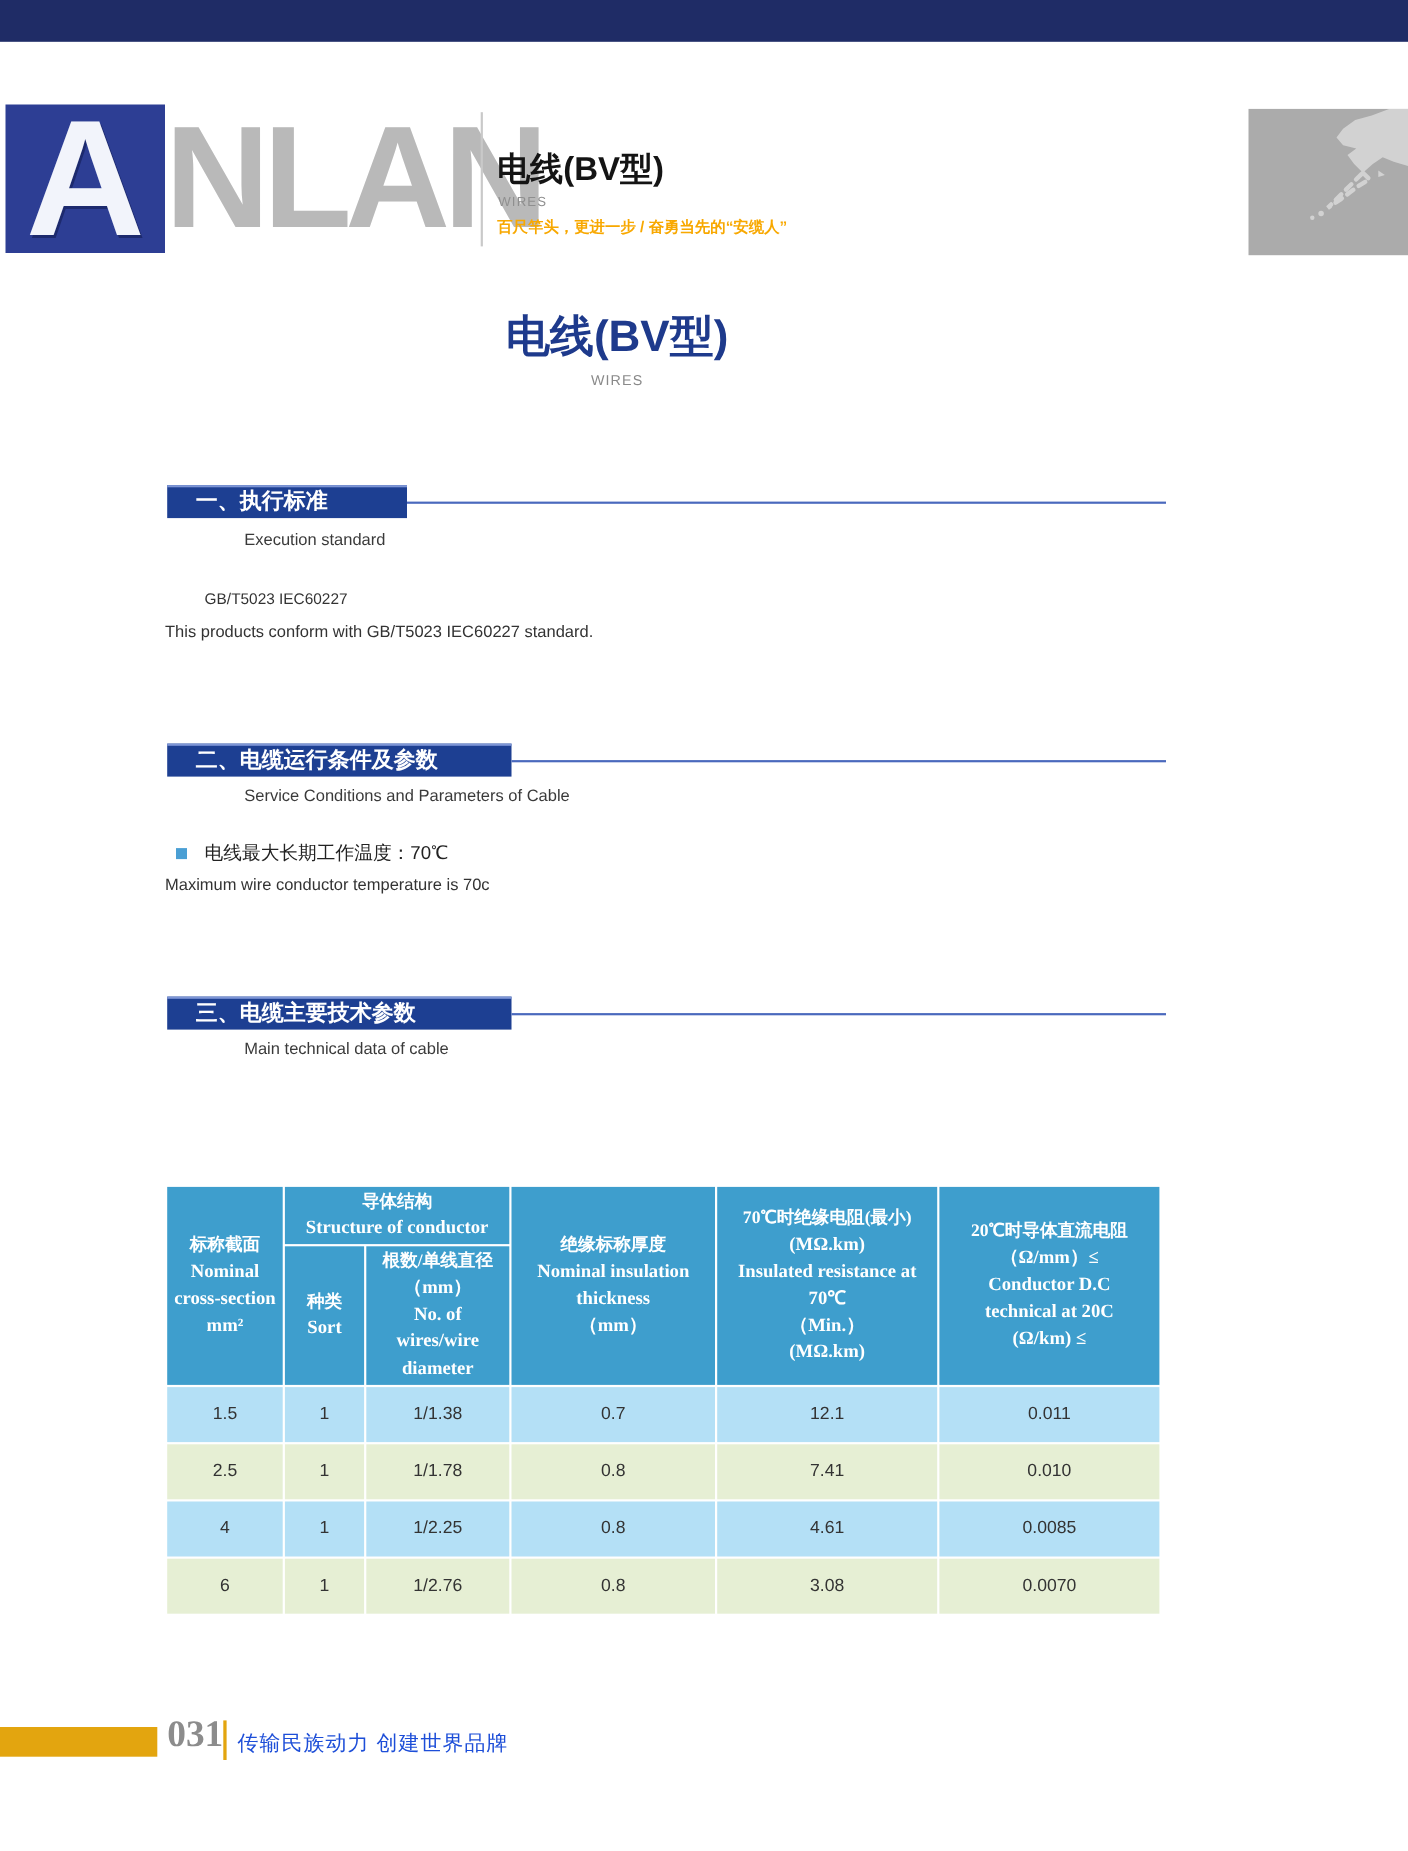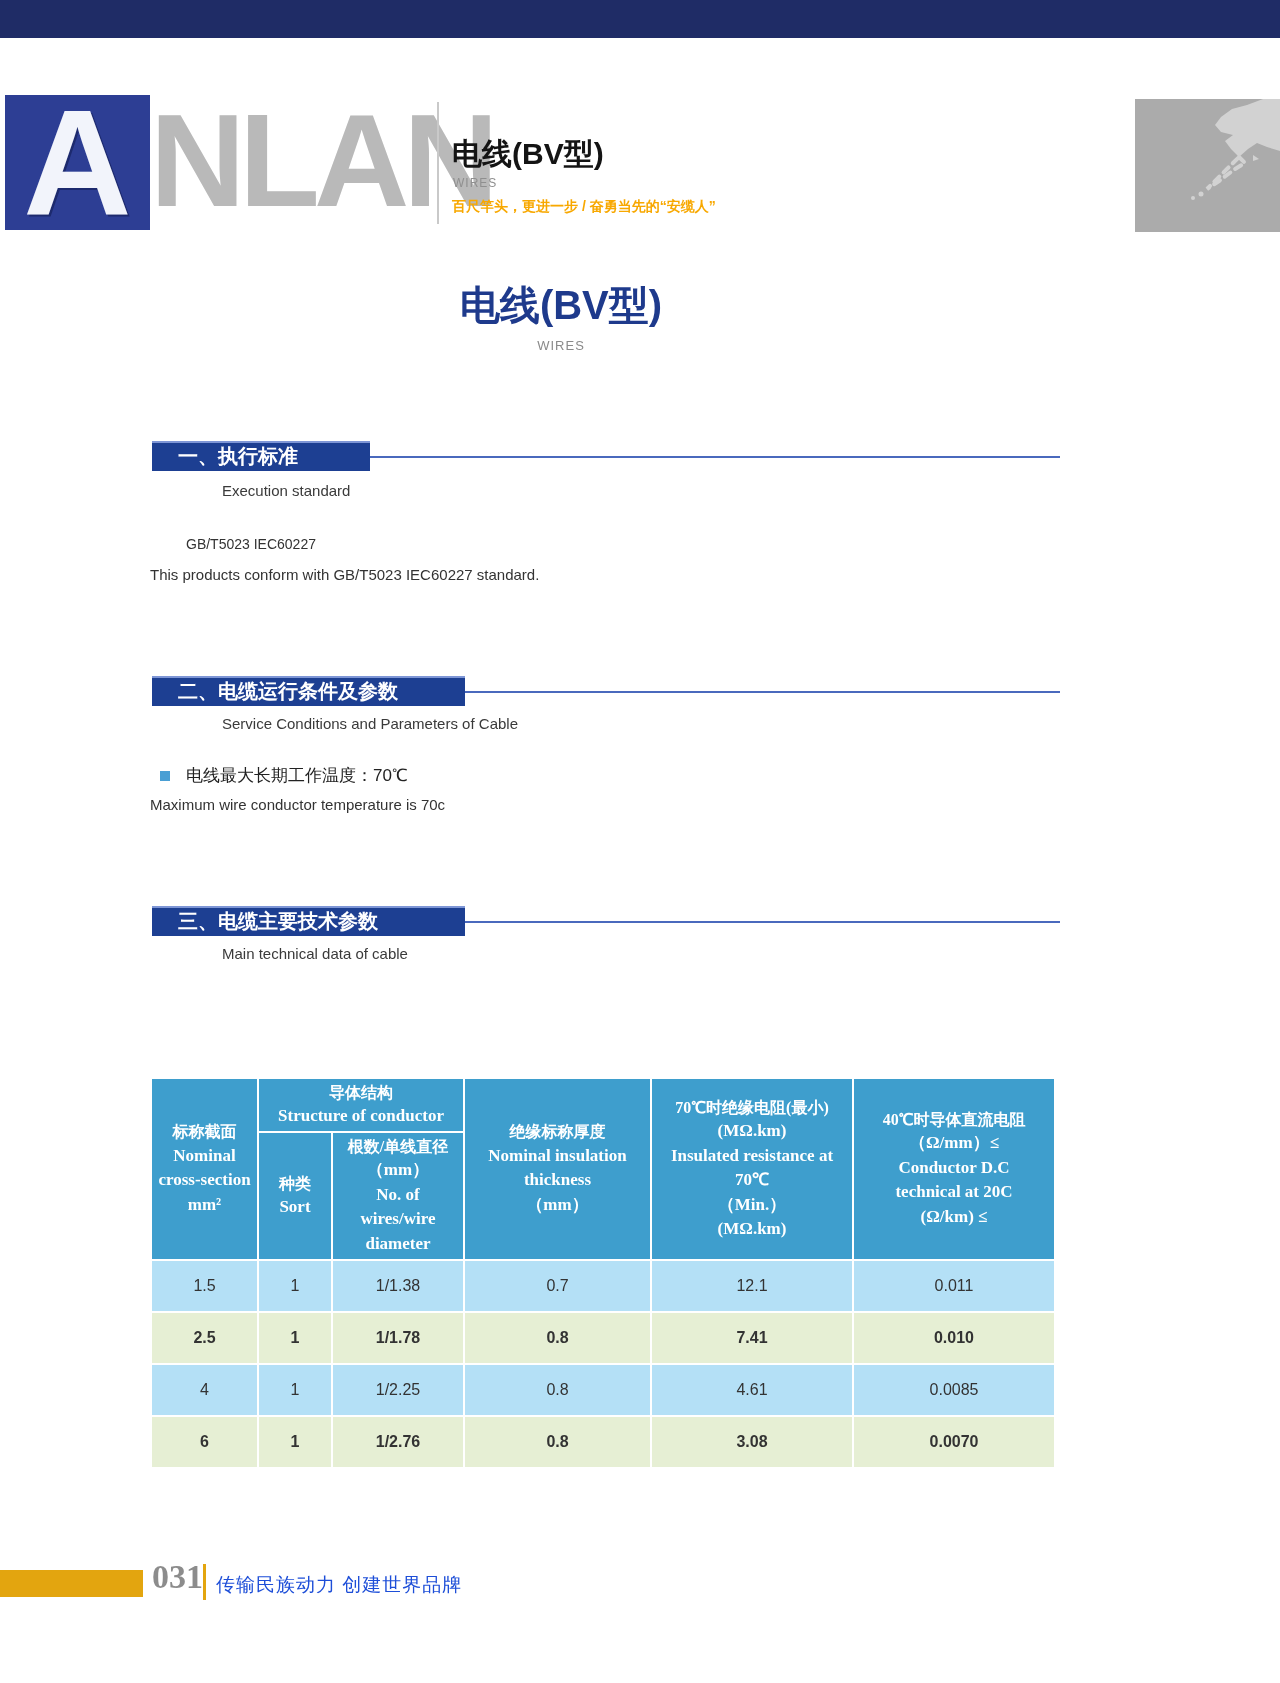--- a/index.html
+++ b/index.html
@@ -35,21 +35,21 @@
   .body-text { font-size:15px; color:#333333; }
   .gb-text { font-size:14px; color:#333333; }
   .bullet-sq { width:10px; height:10px; background:#4a9fd4; }
   .bullet-zh { font-size:17px; color:#222222; }
 
   
   table.spec { position:absolute; left:150px; top:1077px; border-collapse:separate; border-spacing:2px; table-layout:fixed; }
   table.spec th { background:#3e9ecd; color:#ffffff; font-family:"Liberation Serif", serif; font-weight:bold; text-align:center; vertical-align:middle; padding:2px 4px; }
   table.spec td { text-align:center; vertical-align:middle; font-size:16px; color:#333333; height:50px; }
   tr.row-blue td { background:#b4e0f6; }
-  tr.row-green td { background:#e6efd4;font-weight:bold; }
+  tr.row-green td { background:#e6efd4; }
   .hz { font-size:16px; line-height:1.45; }
   .he { font-size:17px; line-height:1.45; }
 
   
   .footer-gold { left:0; top:1570px; width:143px; height:27px; background:#e3a50f; }
   .footer-num { left:152px; top:1558px; font-family:"Liberation Serif", serif; font-weight:bold; font-size:34px; color:#8c8c8c; }
   .footer-div { left:203px; top:1564px; width:3px; height:36px; background:#e3a50f; }
   .footer-slogan { left:216px; top:1572px; font-size:19px; color:#1d4ed8; letter-spacing:1px; }
 </style>
 </head>
@@ -126,21 +126,21 @@
         <div class="he">（mm）</div>
       </th>
       <th rowspan="2">
         <div class="hz">70℃时绝缘电阻(最小)</div>
         <div class="he">(MΩ.km)</div>
         <div class="he">Insulated resistance at 70℃</div>
         <div class="he">（Min.）</div>
         <div class="he">(MΩ.km)</div>
       </th>
       <th rowspan="2">
-        <div class="hz">40℃时导体直流电阻</div>
+        <div class="hz">20℃时导体直流电阻</div>
         <div class="he">（Ω/mm）≤</div>
         <div class="he">Conductor D.C</div>
         <div class="he">technical at 20C</div>
         <div class="he">(Ω/km) ≤</div>
       </th>
     </tr>
     <tr style="height:88px;">
       <th>
         <div class="hz">种类</div>
         <div class="he">Sort</div>

